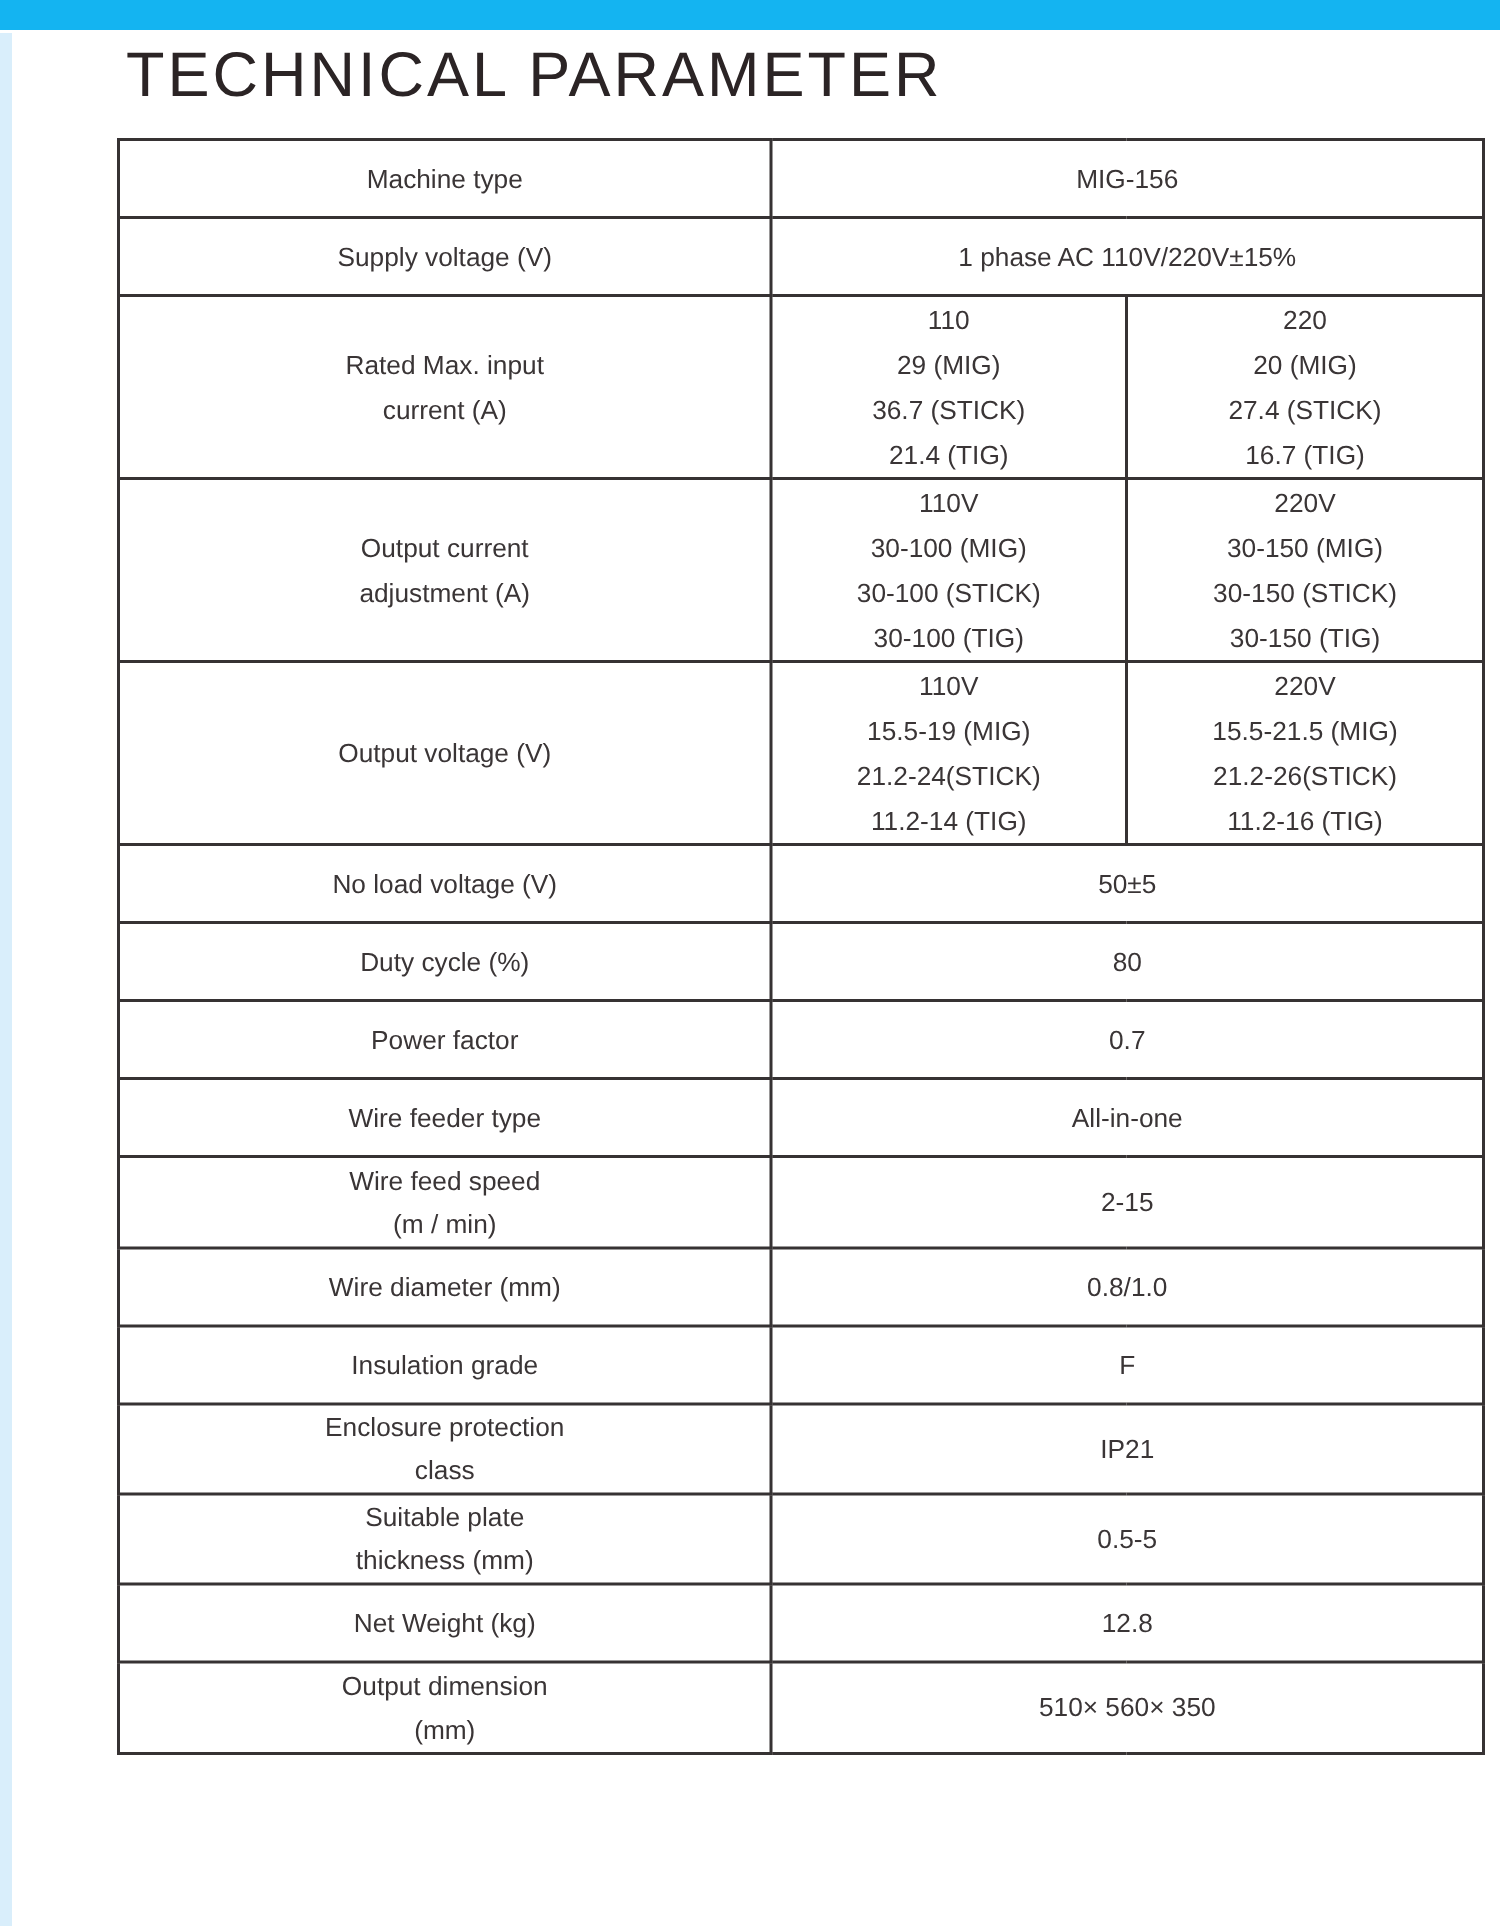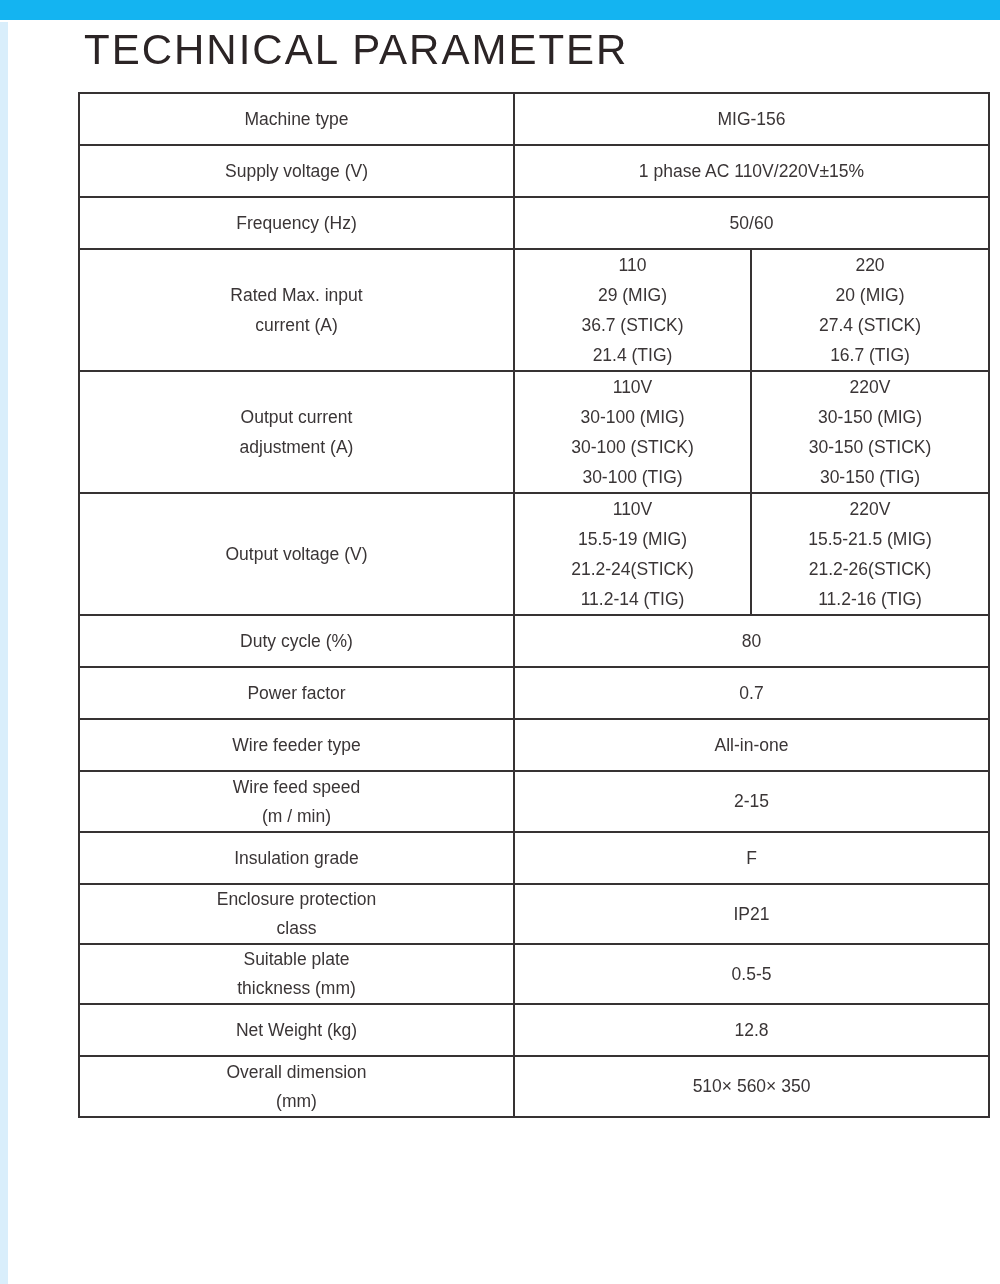--- a/index.html
+++ b/index.html
@@ -75,24 +75,20 @@
     </colgroup>
     <tbody>
       <tr class="r52">
         <td>Machine type</td>
         <td colspan="2">MIG-156</td>
       </tr>
       <tr class="r52">
         <td>Supply voltage (V)</td>
         <td colspan="2">1 phase AC 110V/220V±15%</td>
       </tr>
-      <tr class="r52">
-        <td>Frequency (Hz)</td>
-        <td colspan="2">50/60</td>
-      </tr>
       <tr class="r120">
         <td>Rated Max. input
 current (A)</td>
         <td>110
 29 (MIG)
 36.7 (STICK)
 21.4 (TIG)</td>
         <td>220
 20 (MIG)
 27.4 (STICK)
@@ -115,54 +111,62 @@
         <td>110V
 15.5-19 (MIG)
 21.2-24(STICK)
 11.2-14 (TIG)</td>
         <td>220V
 15.5-21.5 (MIG)
 21.2-26(STICK)
 11.2-16 (TIG)</td>
       </tr>
       <tr class="r52">
+        <td>No load voltage (V)</td>
+        <td colspan="2">50±5</td>
+      </tr>
+      <tr class="r52">
         <td>Duty cycle (%)</td>
         <td colspan="2">80</td>
       </tr>
       <tr class="r52">
         <td>Power factor</td>
         <td colspan="2">0.7</td>
       </tr>
       <tr class="r52">
         <td>Wire feeder type</td>
         <td colspan="2">All-in-one</td>
       </tr>
       <tr class="r61">
         <td>Wire feed speed
 (m / min)</td>
         <td colspan="2">2-15</td>
+      </tr>
+      <tr class="r52">
+        <td>Wire diameter (mm)</td>
+        <td colspan="2">0.8/1.0</td>
       </tr>
       <tr class="r52">
         <td>Insulation grade</td>
         <td colspan="2">F</td>
       </tr>
       <tr class="r60">
         <td>Enclosure protection
 class</td>
         <td colspan="2">IP21</td>
       </tr>
       <tr class="r60">
         <td>Suitable plate
 thickness (mm)</td>
         <td colspan="2">0.5-5</td>
       </tr>
       <tr class="r52">
         <td>Net Weight (kg)</td>
         <td colspan="2">12.8</td>
       </tr>
       <tr class="r61">
-        <td>Overall dimension
+        <td>Output dimension
 (mm)</td>
         <td colspan="2">510× 560× 350</td>
       </tr>
     </tbody>
   </table>
 </div>
 
 </body></html>

